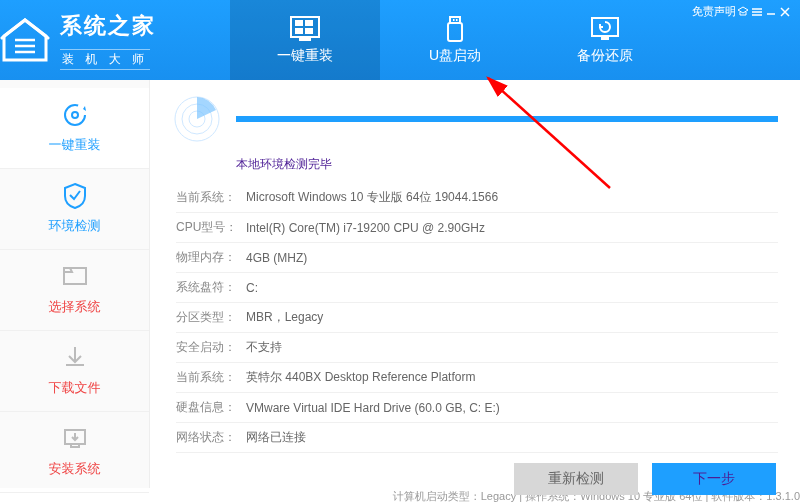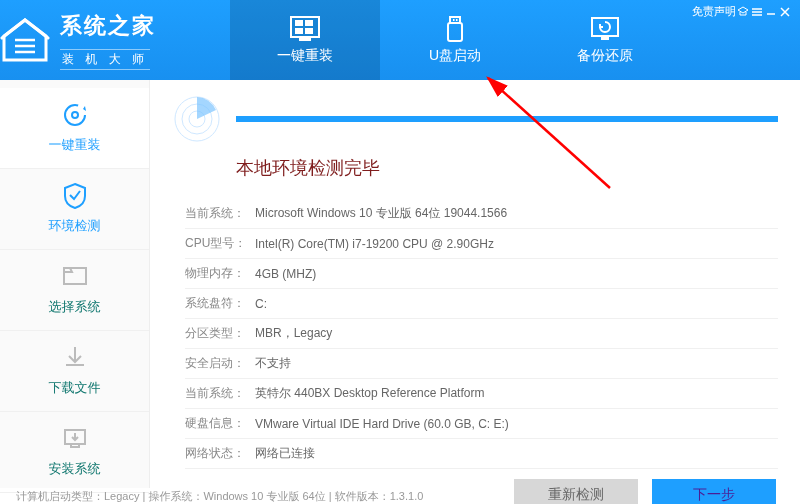--- a/index.html
+++ b/index.html
@@ -13,39 +13,39 @@
 .nav-tabs { display: flex; height: 100%; }
 .nav-tab { width: 150px; display: flex; flex-direction: column; align-items: center; justify-content: center; color: #fff; cursor: pointer; }
 .nav-tab.active { background: rgba(0,0,0,0.15); }
 .nav-tab-icon { width: 32px; height: 28px; margin-bottom: 4px; }
 .nav-tab-label { font-size: 14px; }
 .top-right { position: absolute; top: 4px; right: 8px; display: flex; align-items: center; gap: 0; color: #fff; font-size: 11px; }
 .top-right span { cursor: pointer; }
 .window-ctrl { width: 14px; height: 14px; display: inline-flex; align-items: center; justify-content: center; cursor: pointer; }
 .main { display: flex; height: 408px; }
 .sidebar { width: 150px; background: #fafafa; border-right: 1px solid #eee; display: flex; flex-direction: column; padding-top: 8px; }
-.sidebar-item { display: flex; flex-direction: column; align-items: center; padding: 12px 0 14px 0; cursor: pointer; color: #0f766e; border-bottom: 1px solid #f0f0f0; }
+.sidebar-item { display: flex; flex-direction: column; align-items: center; padding: 12px 0 14px 0; cursor: pointer; color: #ef4444; border-bottom: 1px solid #f0f0f0; }
 .sidebar-item.active { color: #1e9fff; background: #fff; }
 .sidebar-item.current-step { color: #1e9fff; }
 .sidebar-icon { width: 30px; height: 30px; margin-bottom: 6px; }
 .sidebar-label { font-size: 13px; }
 .content { flex: 1; padding: 14px 22px 0 22px; display: flex; flex-direction: column; position: relative; }
 .progress-row { display: flex; align-items: center; gap: 14px; margin-bottom: 8px; }
 .radar { width: 50px; height: 50px; position: relative; }
 .progress-bar { flex: 1; height: 6px; background: #1e9fff; }
-.status-text { font-size: 18px; color: #7f1d1d; margin: 4px 0 19px 64px; }
-.info-list { margin-left: 13px; }
+.status-text { font-size: 12px; color: #4c1d95; margin: 4px 0 10px 64px; }
+.info-list { margin-left: 4px; }
 .info-row { display: flex; align-items: center; padding: 6px 0; border-bottom: 1px solid #f0f0f0; font-size: 12px; }
 .info-label { width: 70px; color: #888; text-align: left; }
 .info-value { color: #666; }
 .buttons { display: flex; justify-content: flex-end; gap: 14px; margin-top: 10px; padding-right: 2px; }
 .btn { width: 124px; height: 32px; border: none; font-size: 14px; cursor: pointer; }
 .btn-secondary { background: #d7d7d7; color: #666; }
 .btn-primary { background: #1e9fff; color: #4c1d95; }
-.footer { height: 16px; text-align: left; font-size: 11px; color: #999; line-height: 16px; padding-left: 16px; }
+.footer { height: 16px; text-align: right; font-size: 11px; color: #999; line-height: 16px; }
 .arrow { position: absolute; pointer-events: none; }
 </style>
 </head>
 <body>
 
 <div class="header">
   <div class="logo-area">
     <svg class="logo-icon" viewBox="0 0 50 45">
       <path d="M25 2 L46 18 L46 42 L4 42 L4 18 Z" fill="none" stroke="#fff" stroke-width="3"></path>
       <path d="M15 22 L35 22 M15 28 L35 28 M15 34 L35 34" stroke="#fff" stroke-width="2.5"></path>

